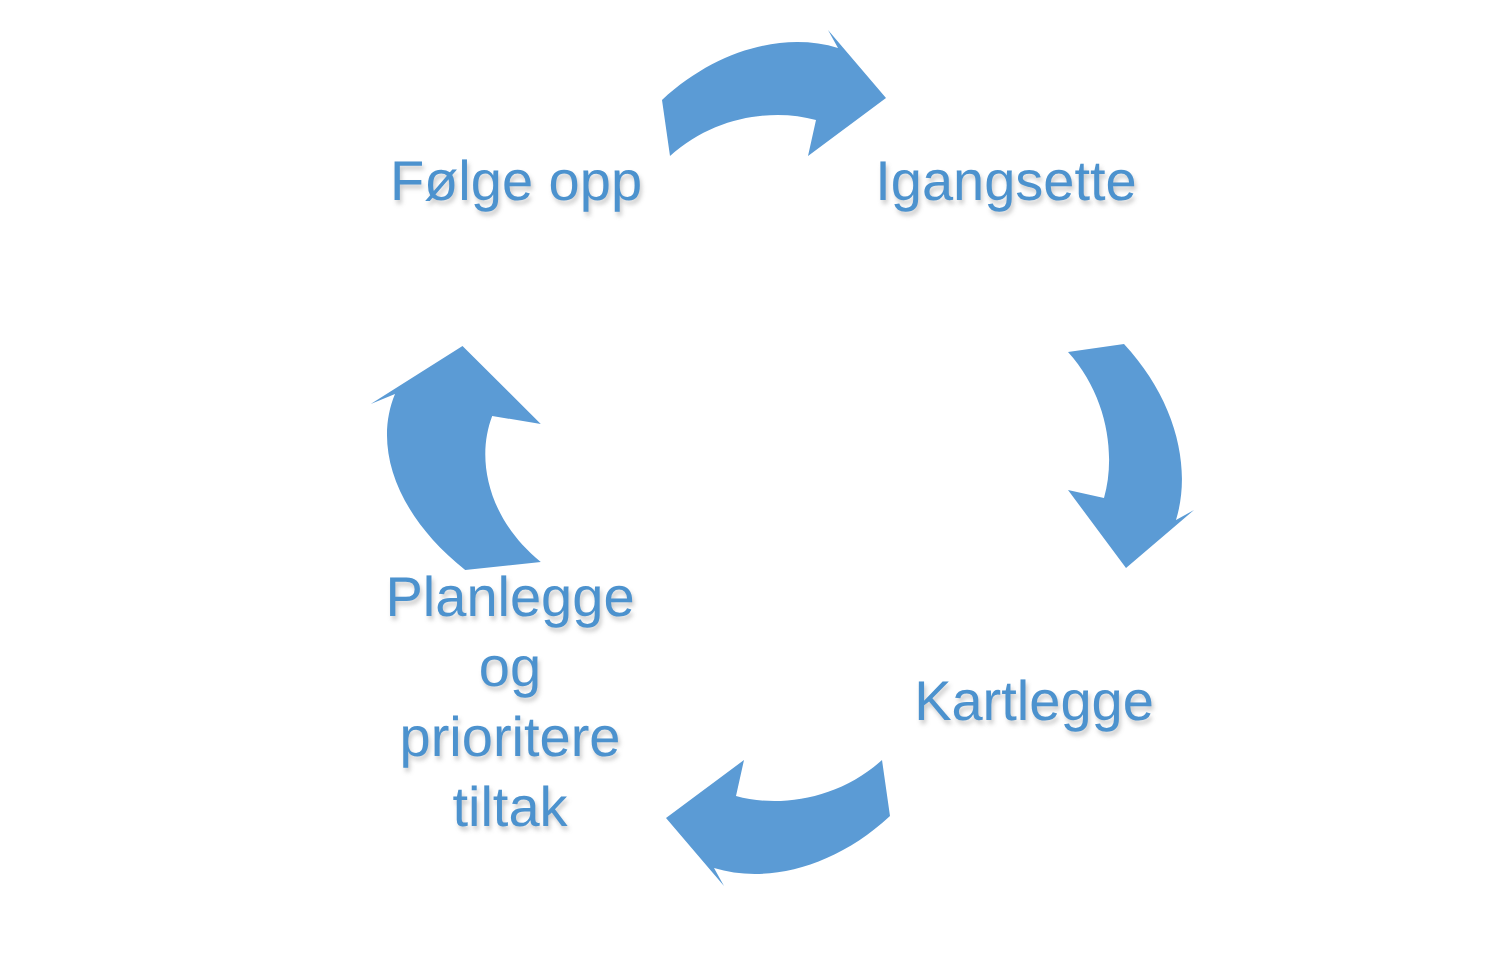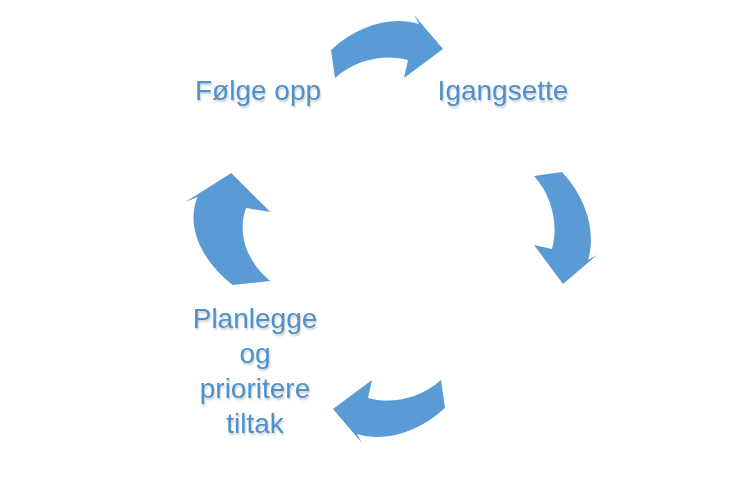--- a/index.html
+++ b/index.html
@@ -35,40 +35,41 @@
     line-height: 35px;
     text-align: center;
     white-space: pre-line;
     text-shadow: 1px 2px 2px rgba(110,110,110,0.35);
     user-select: none;
   }
   .step-label.bold { font-weight: 400; }
   .pos-top-left     { left: 158px; top: 73px;  }
   .pos-top-right    { left: 403px; top: 73px;  }
   .pos-bottom-right { left: 417px; top: 333px; }
-  .pos-bottom-left  { left: 155px; top: 281px; margin-top: 20px; }
+  .pos-bottom-left  { left: 155px; top: 281px; }
 </style>
 </head>
 <body>
 
 <div class="canvas">
 
   <svg class="arrows-svg" viewBox="0 0 754 478" xmlns="http://www.w3.org/2000/svg" aria-hidden="true">
     <defs>
       <path id="arrowShape" d="M 2 36 C 30 10, 64 2, 90 10 L 85 1 L 114 35 L 75 64 L 79 46 C 58 40, 28 44, 6 64 Z"></path>
     </defs>
     <use href="#arrowShape" transform="translate(329,14)"></use>
     <use href="#arrowShape" transform="translate(598,170) rotate(90)"></use>
     <use href="#arrowShape" transform="translate(447,444) rotate(180)"></use>
     <use href="#arrowShape" transform="translate(184,287) scale(1.35,1) rotate(-90)"></use>
   </svg>
 
   <div class="step-label pos-top-left">Følge opp</div>
 
   <div class="step-label bold pos-top-right">Igangsette</div>
 
+  <div class="step-label pos-bottom-right">Kartlegge</div>
 
   <div class="step-label pos-bottom-left">Planlegge
 og
 prioritere
 tiltak</div>
 
 </div>
 
 </body></html>

